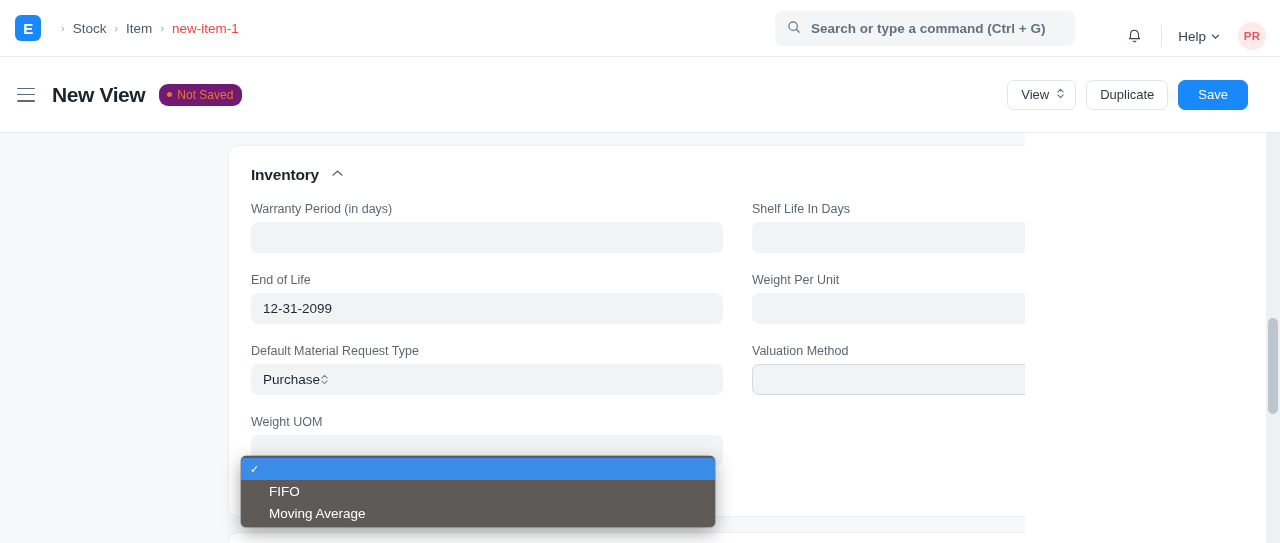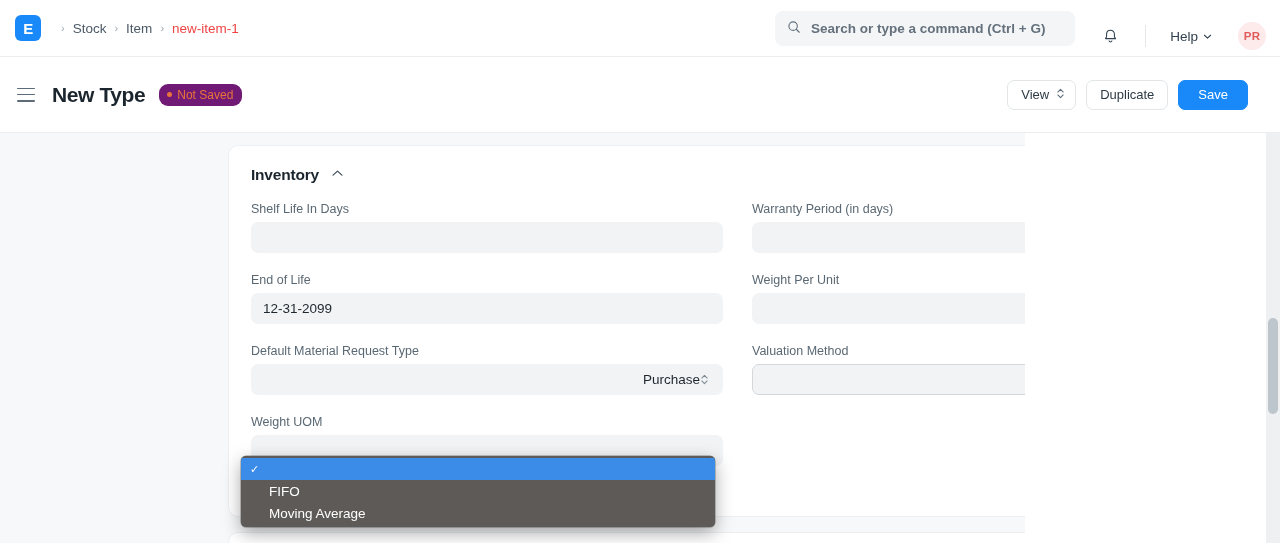--- a/index.html
+++ b/index.html
@@ -81,21 +81,21 @@
     font-weight: bold;
   }
 
   .nav-right {
     position: absolute;
     right: 14px;
     top: 0;
     height: 72px;
     display: flex;
     align-items: center;
-    gap: 8px;
+    gap: 0;
   }
   .bell-btn {
     width: 34px; height: 34px;
     display: flex; align-items: center; justify-content: center;
     border-radius: 6px;
   }
   .nav-divider {
     width: 1px; height: 22px;
     background: #e4e7e9;
     margin: 0 10px;
@@ -262,21 +262,21 @@
     background: #f1f3f5;
     border: 1px solid transparent;
     border-radius: 7px;
     display: flex;
     align-items: center;
     padding: 0 11px;
     font-size: 13.5px;
     color: #1f272e;
   }
   .control.select {
-    justify-content: flex-end;
+    justify-content: flex-start;
   }
   .control.focused {
     background: #f1f3f5;
     border: 1px solid #d3d8dc;
   }
   .stepper {
     display: flex;
     flex-direction: column;
     gap: 2px;
     color: #7c8893;
@@ -384,21 +384,21 @@
 </div>
 
 <div class="page-head">
 
   <div class="ham">
     <i></i>
       <i></i>
       <i></i>
   </div>
 
-  <div class="page-title">New Type</div>
+  <div class="page-title">New View</div>
 
   <div class="badge-notsaved">
     <span class="dot"></span>
     <span>Not Saved</span>
   </div>
 
   <div class="head-actions">
 
     <div class="btn btn-outline btn-view">
       <span>View</span>
@@ -425,26 +425,26 @@
       <span>
         <svg width="13" height="13" viewBox="0 0 14 14" fill="none">
           <path d="M2.2 8.8L7 4.4l4.8 4.4" stroke="#3f4b56" stroke-width="1.3" stroke-linecap="round" stroke-linejoin="round"></path>
         </svg>
       </span>
     </div>
 
     <div class="grid">
 
       <div class="field">
+        <label class="field-label">Warranty Period (in days)</label>
+        <div class="control"></div>
+      </div>
+
+      <div class="field">
         <label class="field-label">Shelf Life In Days</label>
-        <div class="control"></div>
-      </div>
-
-      <div class="field">
-        <label class="field-label">Warranty Period (in days)</label>
         <div class="control"></div>
       </div>
 
       <div class="field">
         <label class="field-label">End of Life</label>
         <div class="control">12-31-2099</div>
       </div>
 
       <div class="field">
         <label class="field-label">Weight Per Unit</label>

